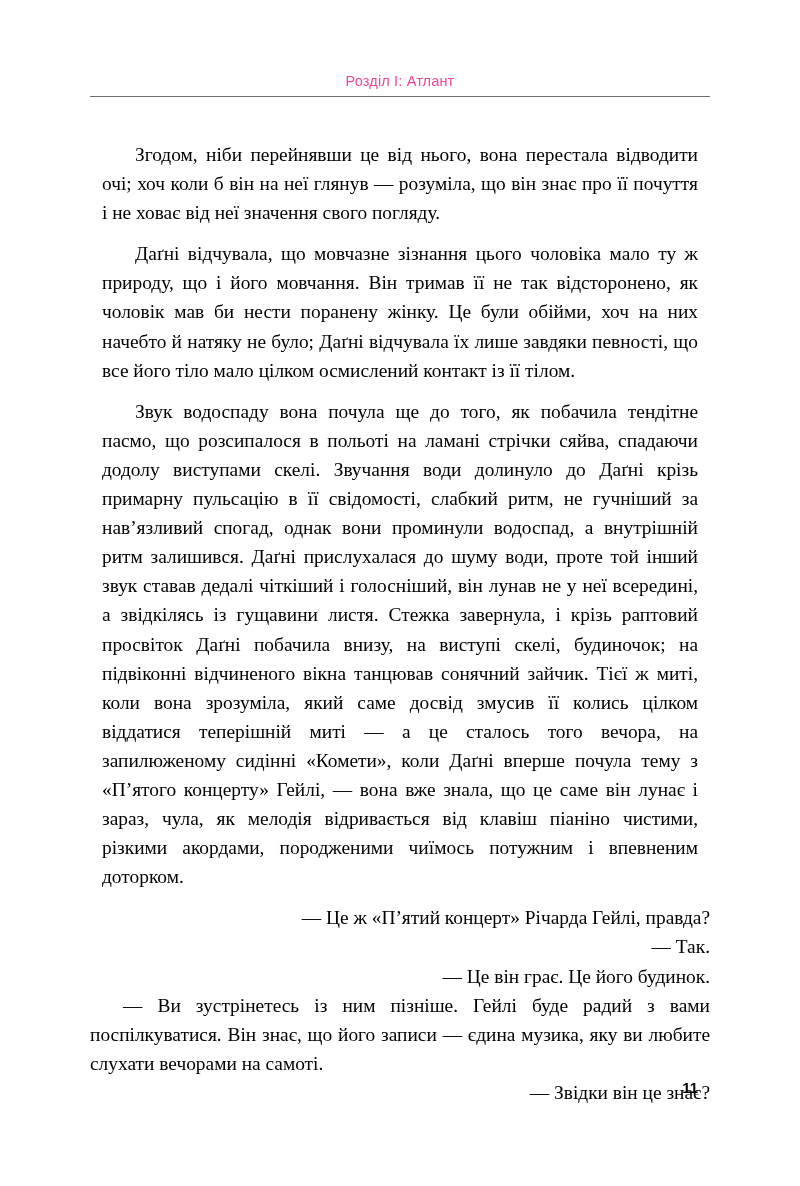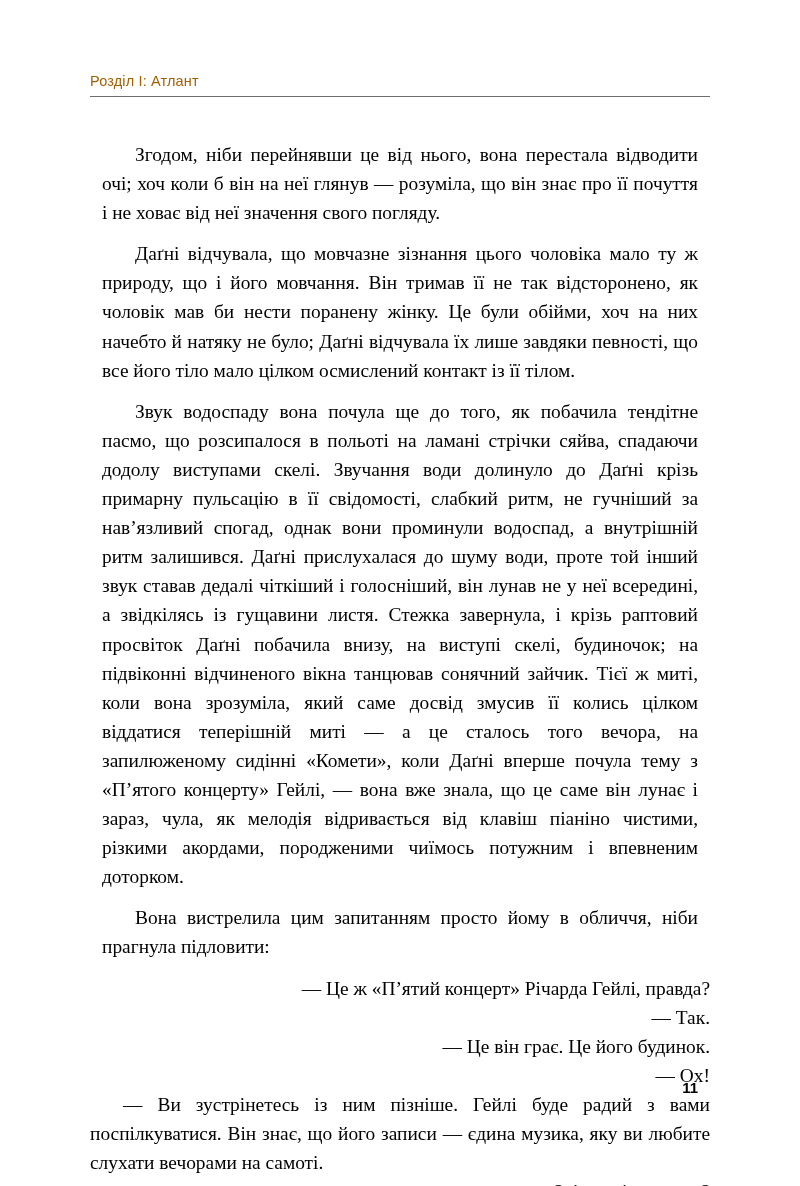--- a/index.html
+++ b/index.html
@@ -23,26 +23,26 @@
     height: 1186px;
     background: #ffffff;
   }
 
   
   .running-head {
     position: absolute;
     left: 90px;
     top: 72px;
     width: 620px;
-    text-align: left;
+    text-align: center;
     font-family: "Liberation Sans", "DejaVu Sans", sans-serif;
     font-size: 14.5px;
     line-height: 18px;
     letter-spacing: 0.15px;
-    color: #a16207;
+    color: #ec4899;
     white-space: nowrap;
   }
 
   .head-rule {
     position: absolute;
     left: 90px;
     top: 96px;
     width: 620px;
     height: 1px;
     background: #6e6e6e;
@@ -100,26 +100,24 @@
 
   <div class="running-head">Розділ І: Атлант</div>
 
   <div class="head-rule"></div>
 
   <div class="column">
 
     <p class="body">Згодом, ніби перейнявши це від нього, вона перестала відводити очі; хоч коли б він на неї глянув — розуміла, що він знає про її почуття і не ховає від неї значення свого погляду.</p>
     <p class="body">Даґні відчувала, що мовчазне зізнання цього чоловіка мало ту ж природу, що і його мовчання. Він тримав її не так відсторонено, як чоловік мав би нести поранену жінку. Це були обійми, хоч на них начебто й натяку не було; Даґні відчувала їх лише завдяки певності, що все його тіло мало цілком осмислений контакт із її тілом.</p>
     <p class="body">Звук водоспаду вона почула ще до того, як побачила тендітне пасмо, що розсипалося в польоті на ламані стрічки сяйва, спадаючи додолу виступами скелі. Звучання води долинуло до Даґні крізь примарну пульсацію в її свідомості, слабкий ритм, не гучніший за нав’язливий спогад, однак вони проминули водоспад, а внутрішній ритм залишився. Даґні прислухалася до шуму води, проте той інший звук ставав дедалі чіткіший і голосніший, він лунав не у неї всередині, а звідкілясь із гущавини листя. Стежка завернула, і крізь раптовий просвіток Даґні побачила внизу, на виступі скелі, будиночок; на підвіконні відчиненого вікна танцював сонячний зайчик. Тієї ж миті, коли вона зрозуміла, який саме досвід змусив її колись цілком віддатися теперішній миті — а це сталось того вечора, на запилюженому сидінні «Комети», коли Даґні вперше почула тему з «П’ятого концерту» Гейлі, — вона вже знала, що це саме він лунає і зараз, чула, як мелодія відривається від клавіш піаніно чистими, різкими акордами, породженими чиїмось потужним і впевненим доторком.</p>
-    <p class="body">Вона вистрелила цим запитанням просто йому в обличчя, ніби прагнула підловити:</p>
 
     <p class="dialogue">— Це ж «П’ятий концерт» Річарда Гейлі, правда?</p>
     <p class="dialogue">— Так.</p>
     <p class="dialogue">— Це він грає. Це його будинок.</p>
-    <p class="dialogue">— Ох!</p>
     <p class="dialogue wrap">— Ви зустрінетесь із ним пізніше. Гейлі буде радий з вами поспілкуватися. Він знає, що його записи — єдина музика, яку ви любите слухати вечорами на самоті.</p>
     <p class="dialogue">— Звідки він це знає?</p>
 
   </div>
 
   <div class="folio">11</div>
 
 </div>
 
 </body></html>

